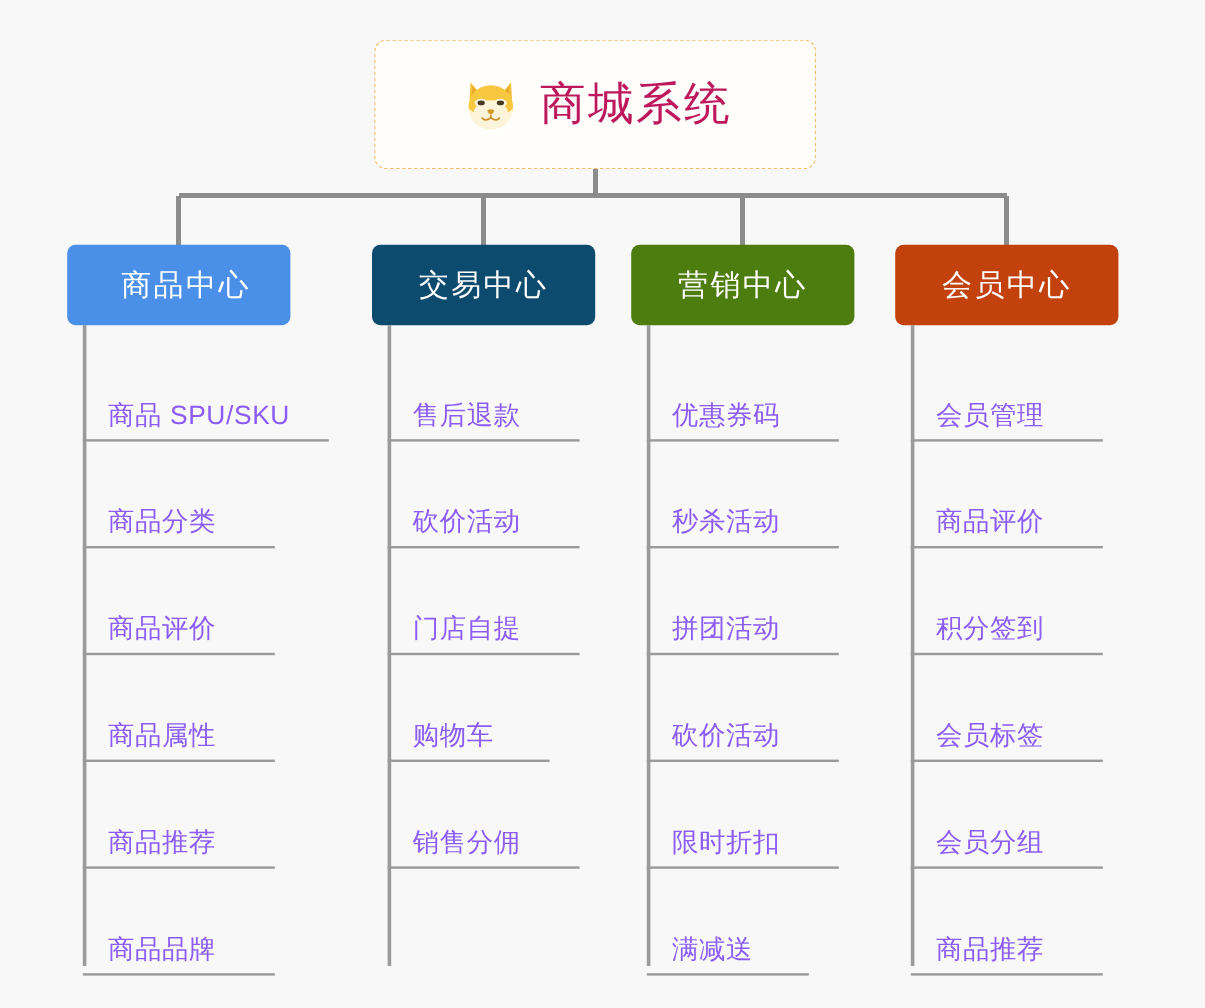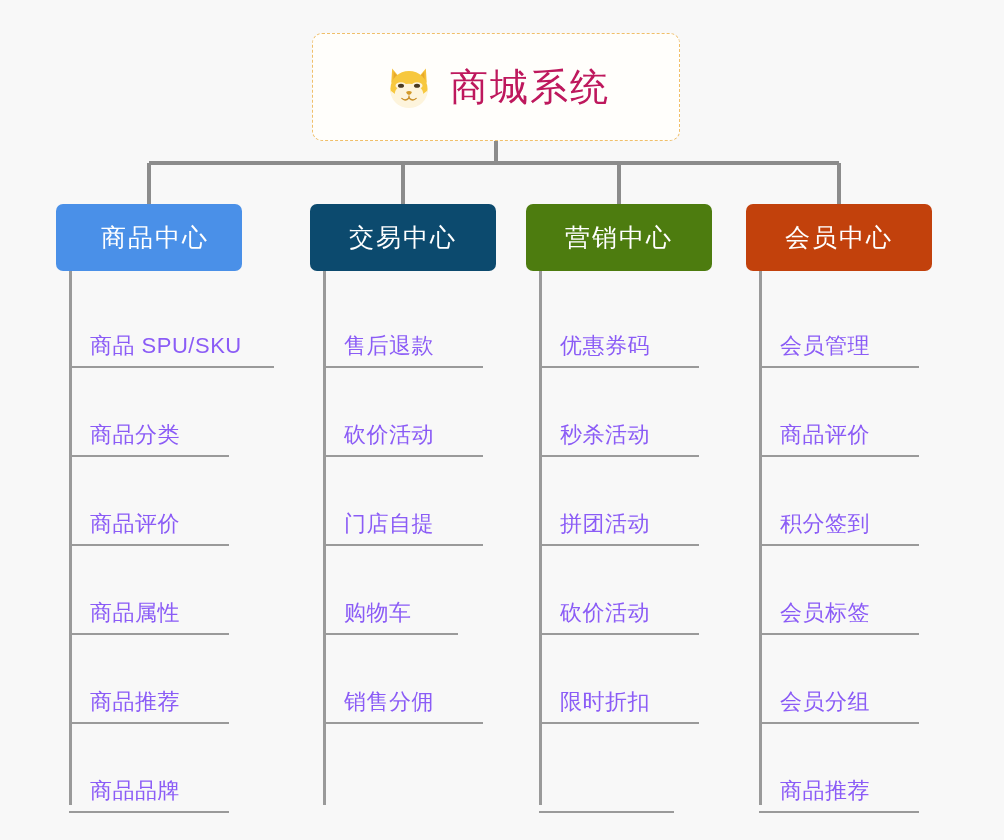--- a/index.html
+++ b/index.html
@@ -253,20 +253,21 @@
         <div class="leaf">
           <span class="leaf-underline" style="width: 160px;"></span>
           <span class="leaf-label">砍价活动</span>
         </div>
         <div class="leaf">
           <span class="leaf-underline" style="width: 160px;"></span>
           <span class="leaf-label">限时折扣</span>
         </div>
         <div class="leaf">
           <span class="leaf-underline" style="width: 135px;"></span>
+          <span class="leaf-label">满减送</span>
         </div>
       </div>
     </div>
 
     <div class="branch branch-3">
       <div class="branch-head" style="background: #c2410c;">
         <span>会员中心</span>
       </div>
       <div class="leaves">
         <div class="spine" style="height: 534px;"></div>

